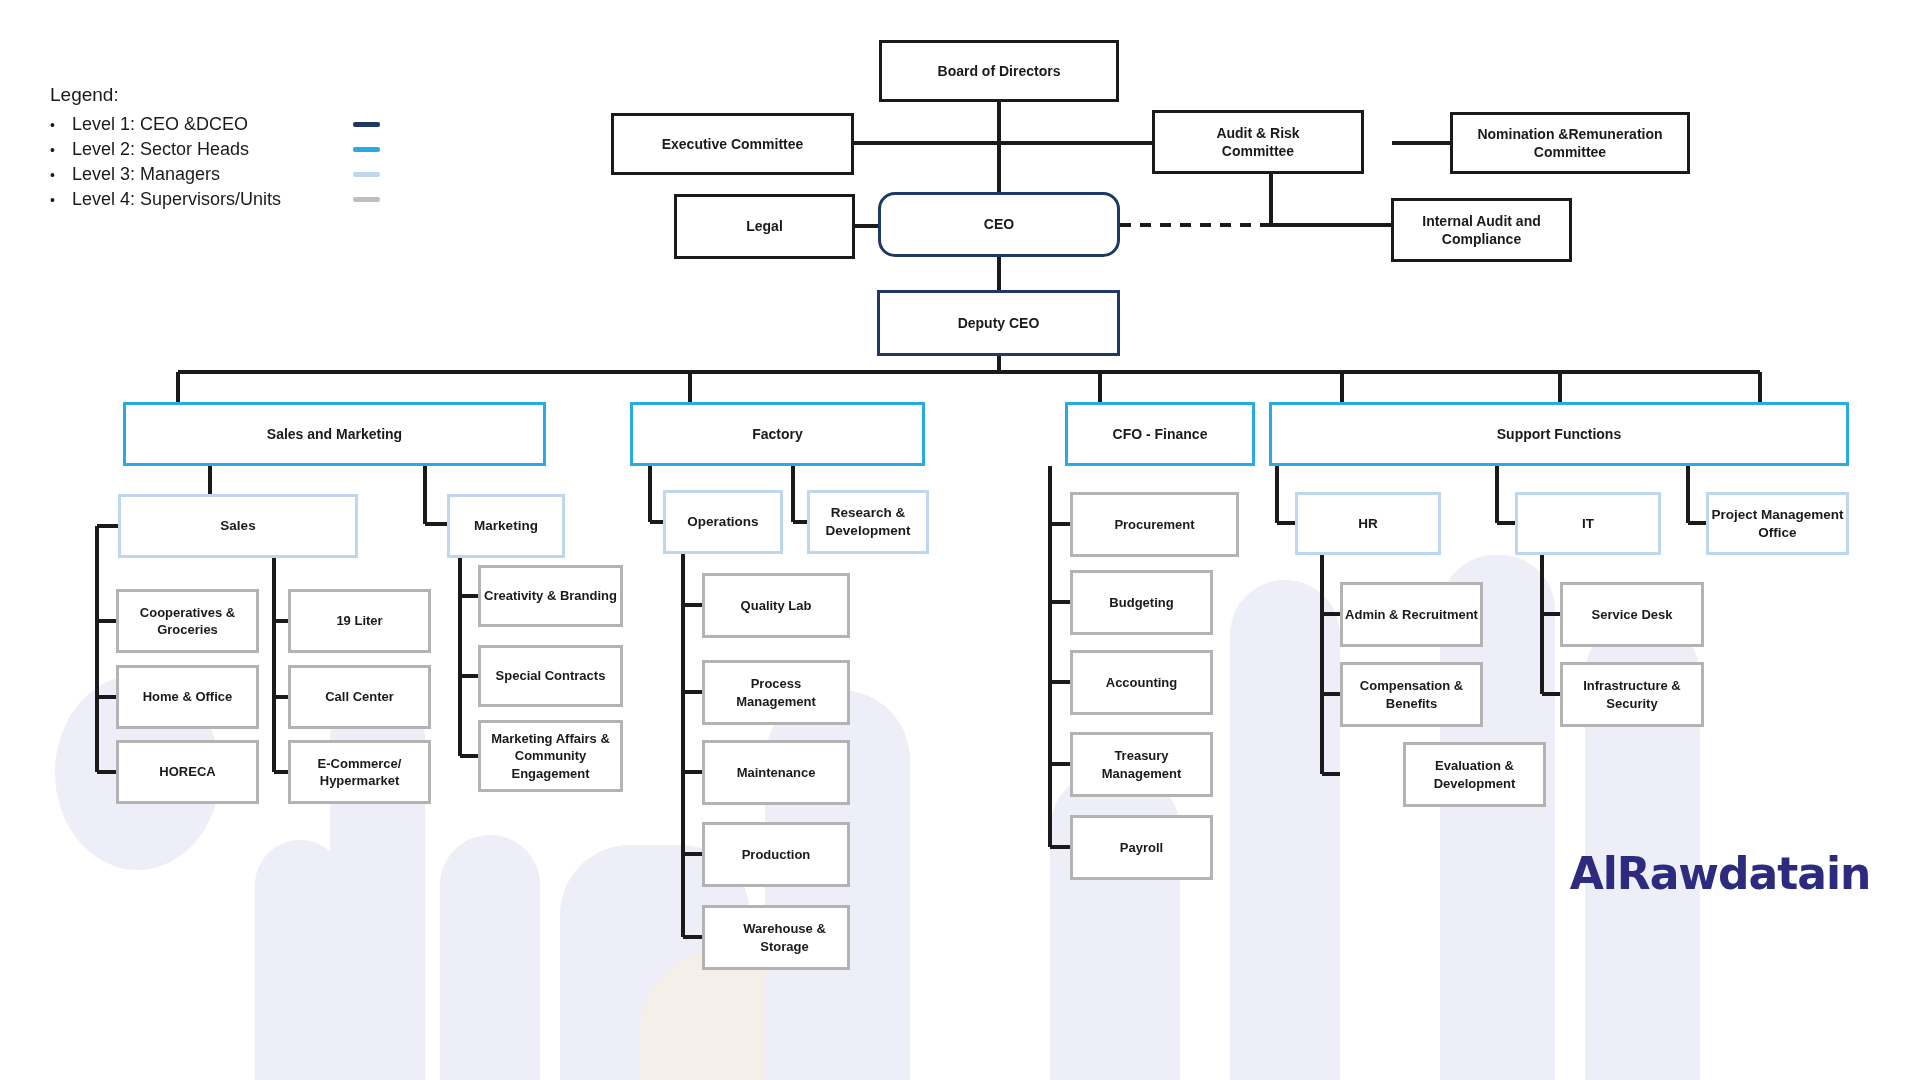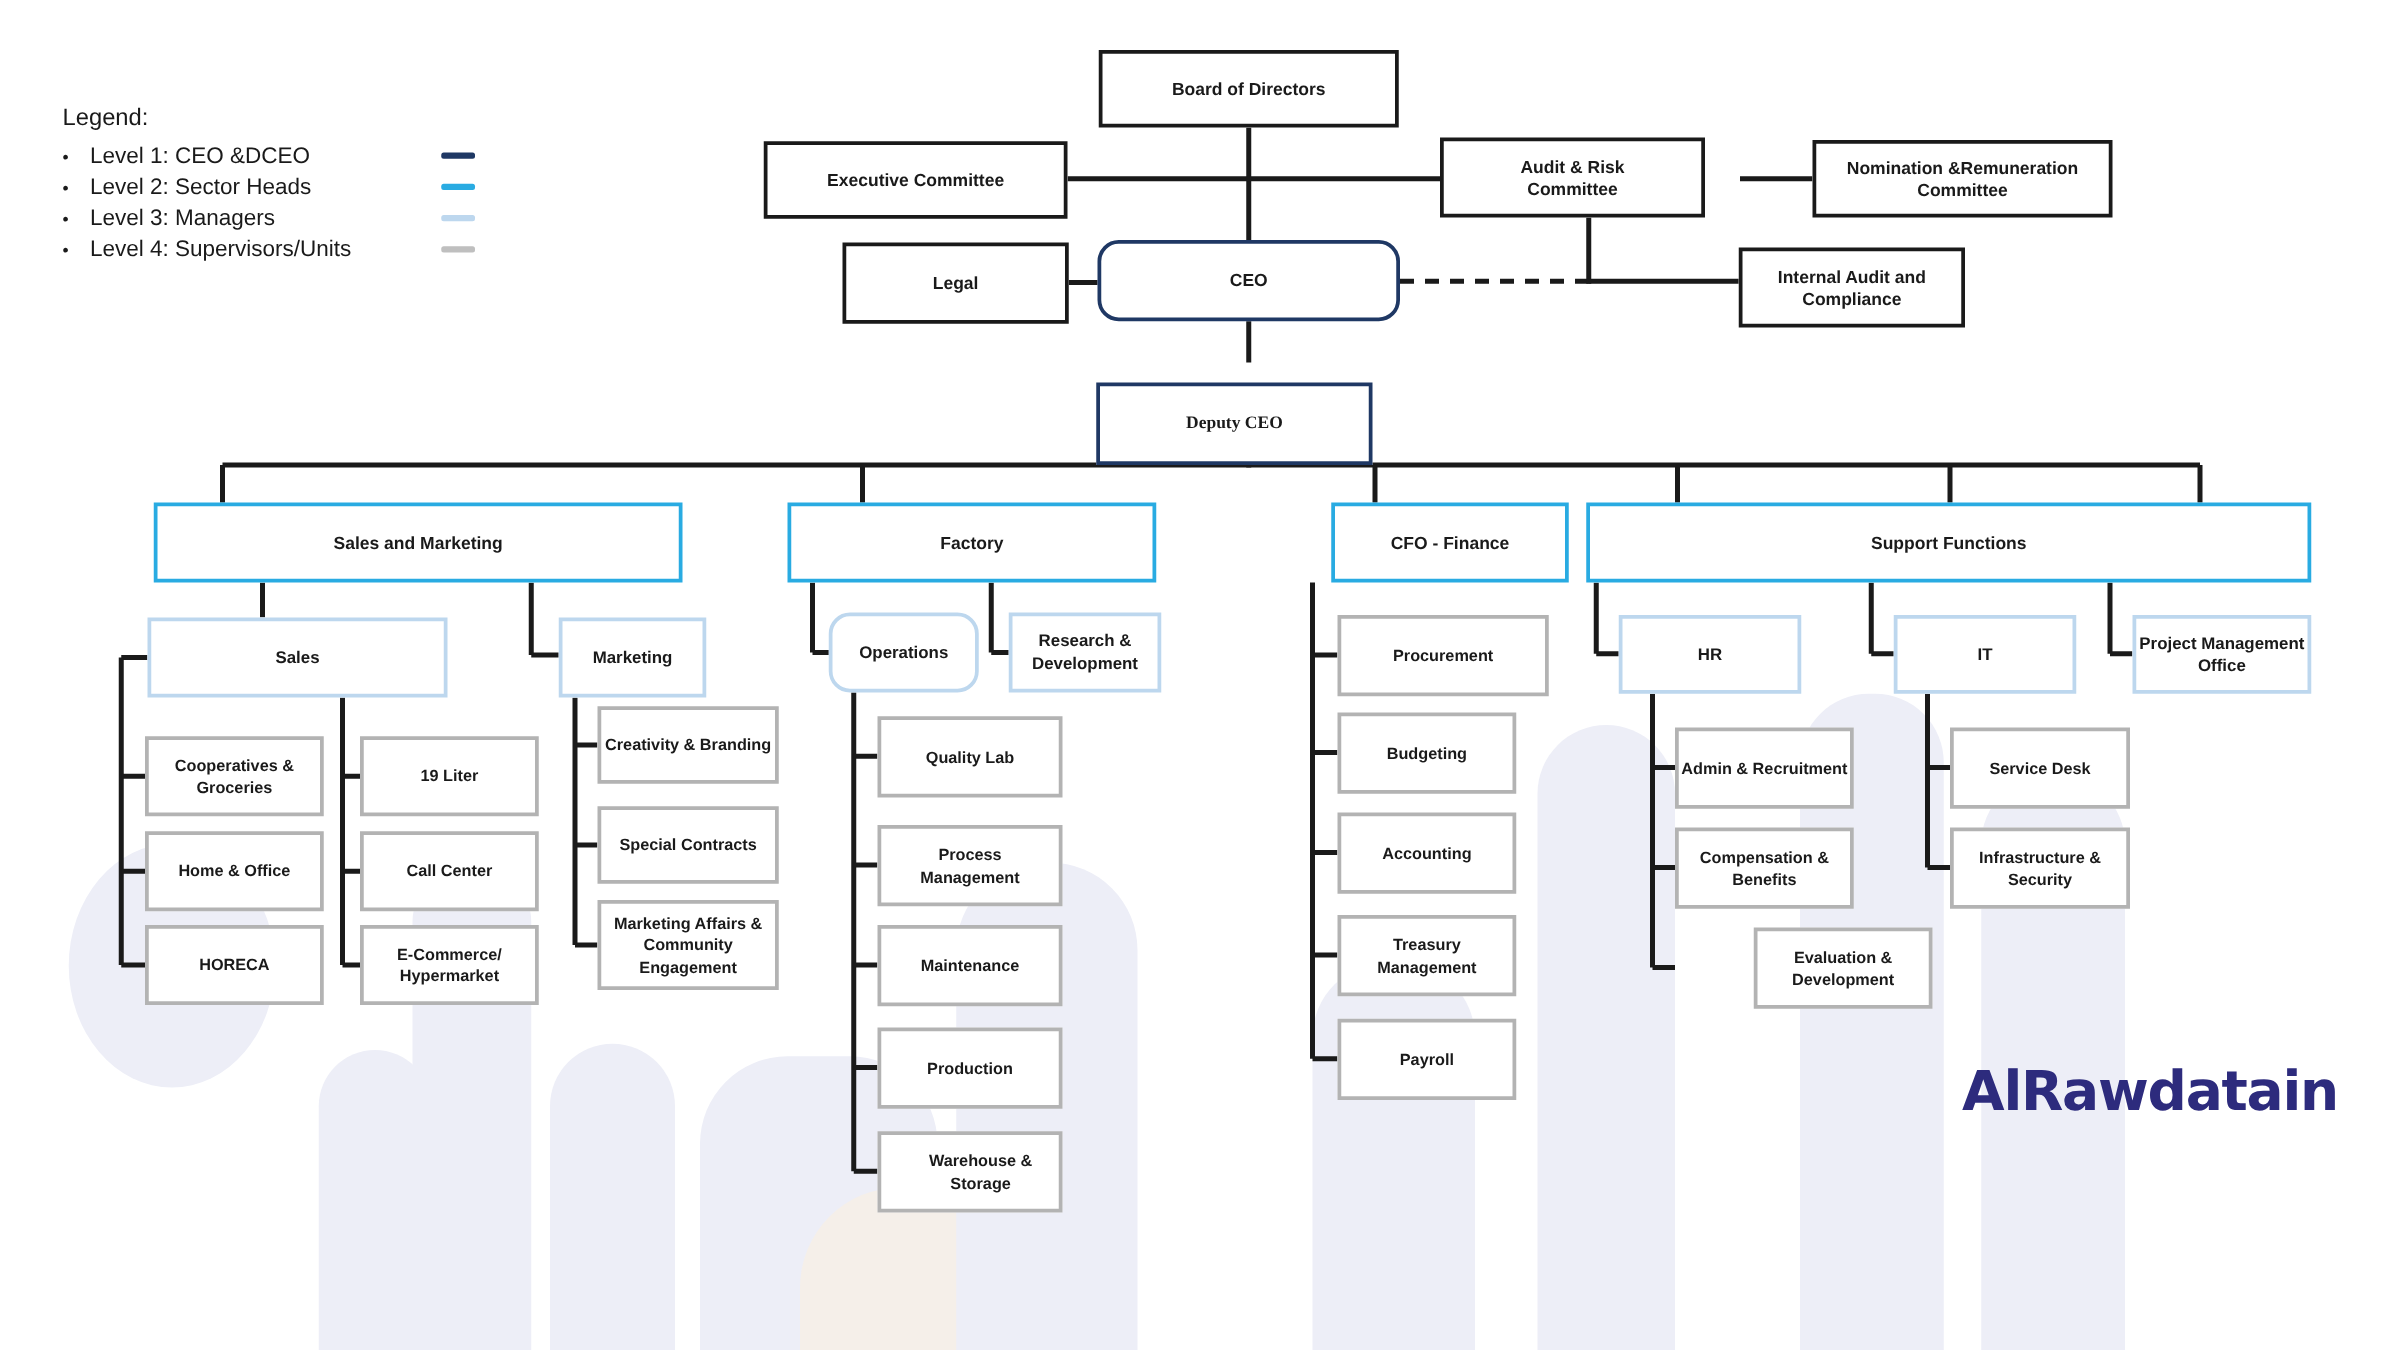--- a/index.html
+++ b/index.html
@@ -87,28 +87,28 @@
       <div class="node black" style="left: 879px; top: 40px; width: 240px; height: 62px;">Board of Directors</div>
       <div class="node black" style="left: 611px; top: 113px; width: 243px; height: 62px;">Executive Committee</div>
       <div class="node black" style="left: 1152px; top: 110px; width: 212px; height: 64px;">Audit &amp; Risk
 Committee</div>
       <div class="node black" style="left: 1450px; top: 112px; width: 240px; height: 62px;">Nomination &amp;Remuneration
 Committee</div>
       <div class="node black" style="left: 674px; top: 194px; width: 181px; height: 65px;">Legal</div>
       <div class="node black" style="left: 1391px; top: 198px; width: 181px; height: 64px;">Internal Audit and
 Compliance</div>
       <div class="node level1" style="left: 878px; top: 192px; width: 242px; height: 65px; border-radius: 17px;">CEO</div>
-      <div class="node level1" style="left: 877px; top: 306px; width: 221px; height: 66px; font-family: Liberation Serif, serif;">Deputy CEO</div>
+      <div class="node level1" style="left: 877px; top: 290px; width: 243px; height: 66px;">Deputy CEO</div>
       <div class="node level2" style="left: 123px; top: 402px; width: 423px; height: 64px;">Sales and Marketing</div>
       <div class="node level2" style="left: 630px; top: 402px; width: 295px; height: 64px;">Factory</div>
       <div class="node level2" style="left: 1030px; top: 402px; width: 190px; height: 64px; margin-left: 35px;">CFO - Finance</div>
       <div class="node level2" style="left: 1269px; top: 402px; width: 580px; height: 64px;">Support  Functions</div>
       <div class="node level3" style="left: 118px; top: 494px; width: 240px; height: 64px;">Sales</div>
       <div class="node level3" style="left: 447px; top: 494px; width: 118px; height: 64px;">Marketing</div>
-      <div class="node level3" style="left: 663px; top: 490px; width: 120px; height: 64px; border-radius: 17px;">Operations</div>
+      <div class="node level3" style="left: 663px; top: 490px; width: 120px; height: 64px;">Operations</div>
       <div class="node level3" style="left: 807px; top: 490px; width: 122px; height: 64px;">Research &amp;
 Development</div>
       <div class="node level3" style="left: 1295px; top: 492px; width: 146px; height: 63px;">HR</div>
       <div class="node level3" style="left: 1515px; top: 492px; width: 146px; height: 63px;">IT</div>
       <div class="node level3" style="left: 1706px; top: 492px; width: 143px; height: 63px;">Project Management
 Office</div>
       <div class="node level4" style="left: 116px; top: 589px; width: 143px; height: 64px;">Cooperatives &amp;
 Groceries</div>
       <div class="node level4" style="left: 116px; top: 665px; width: 143px; height: 64px;">Home &amp; Office</div>
       <div class="node level4" style="left: 116px; top: 740px; width: 143px; height: 64px;">HORECA</div>

